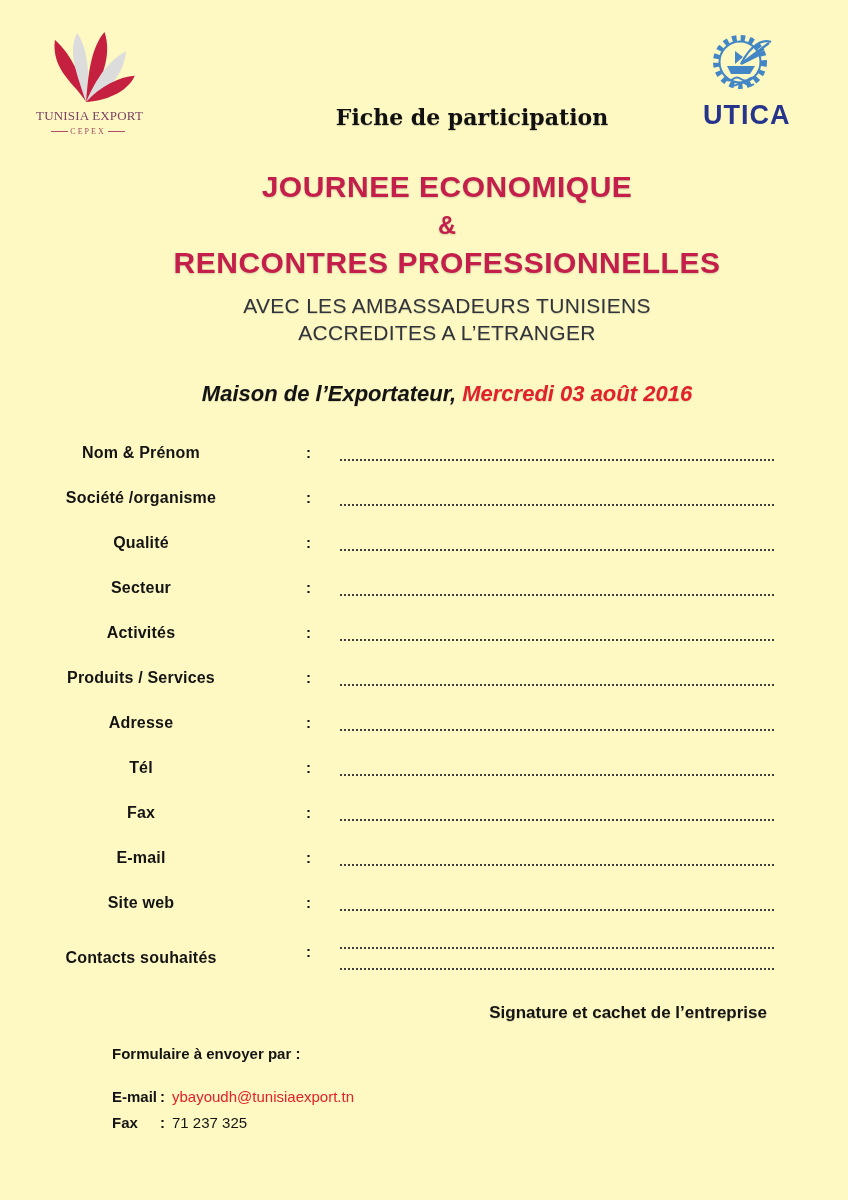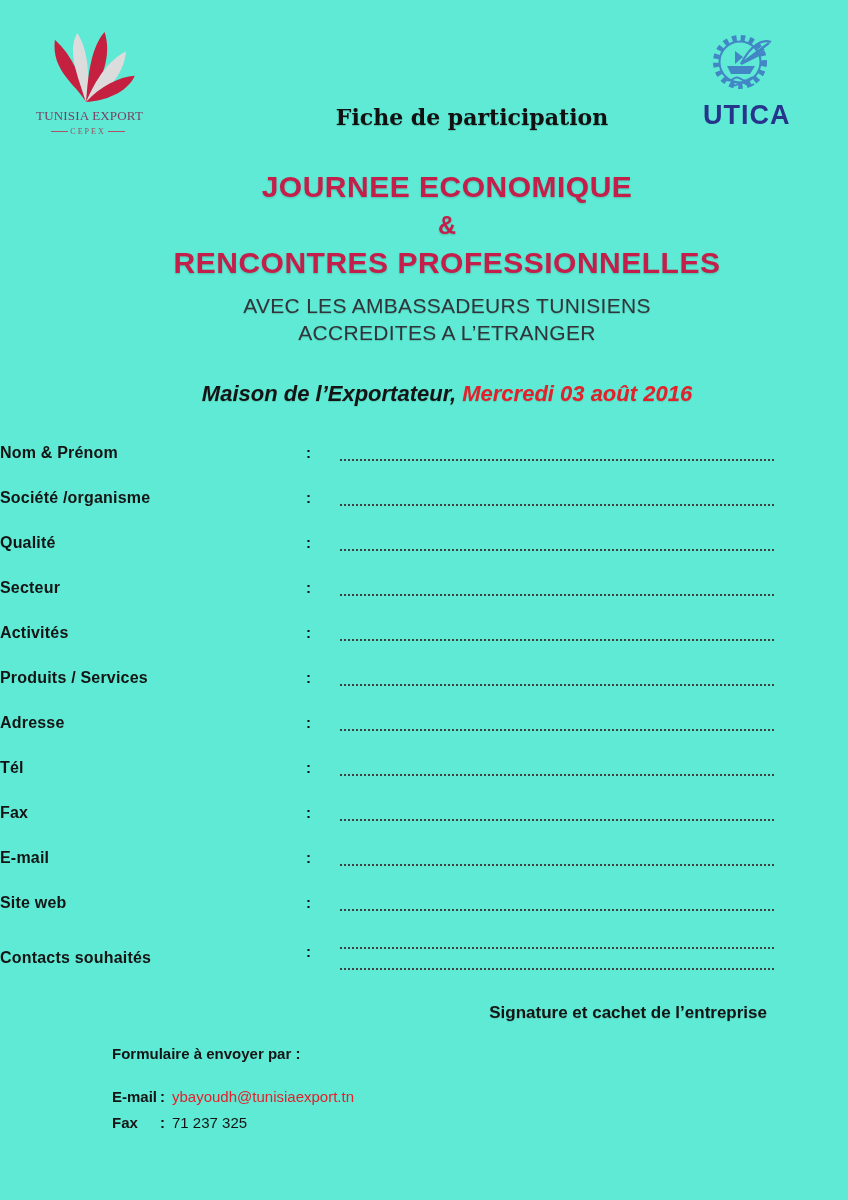--- a/index.html
+++ b/index.html
@@ -1,16 +1,16 @@
 <!DOCTYPE html>
 <html><head>
 <meta charset="utf-8">
 <style>
   html,body{margin:0;padding:0;background:#e9e9e9;}
-  .page{position:relative;width:848px;height:1200px;margin:0 auto;background:#5eead4;
+  .page{position:relative;width:848px;height:1200px;margin:0 auto;background:#fef9c3;
         font-family:"Liberation Sans", sans-serif;color:#141414;overflow:hidden;}
 
   
   .tunisia-logo{position:absolute;left:36px;top:30px;width:104px;text-align:center;}
   .tunisia-logo .tname{font-family:"Liberation Serif", serif;font-size:13px;color:#7a3f63;
         letter-spacing:0.2px;white-space:nowrap;margin-top:-2px;}
   .tunisia-logo .cepex{display:flex;align-items:center;justify-content:center;gap:2px;margin-top:3px;}
   .tunisia-logo .cepex .dash{width:17px;height:0;border-top:1.5px solid #b05064;}
   .tunisia-logo .cepex .ctext{font-family:"Liberation Serif", serif;font-size:8px;color:#9b4a5e;
         letter-spacing:2px;}
@@ -32,21 +32,21 @@
         letter-spacing:0.3px;text-shadow:0 1px 1px rgba(0,0,0,0.15);}
 
   .event-line{position:absolute;top:381px;left:46px;right:0;text-align:center;
         font-size:22px;font-weight:bold;font-style:italic;color:#141414;
         text-shadow:0 1px 1px rgba(0,0,0,0.12);}
   .event-line .date{color:#e3212a;}
 
   
   .form-area{position:absolute;top:430px;left:0;right:0;}
   .row{display:flex;align-items:center;height:45px;}
-  .flabel{width:282px;text-align:left;font-weight:bold;font-size:16px;color:#141414;
+  .flabel{width:282px;text-align:center;font-weight:bold;font-size:16px;color:#141414;
         letter-spacing:0.2px;white-space:nowrap;}
   .fcolon{width:58px;box-sizing:border-box;padding-left:24px;font-weight:bold;font-size:15px;}
   .fline{flex:1;margin-right:73px;display:flex;flex-direction:column;gap:19px;
         transform:translateY(7px);}
   .dotline{height:2px;background:repeating-linear-gradient(90deg,#3f3f3f 0 2px,transparent 2px 4px);}
   .row-tall{height:50px;margin-top:8px;}
   .row-tall .fcolon{transform:translateY(-7px);}
   .row-tall .fline{transform:translateY(0);}
 
   

